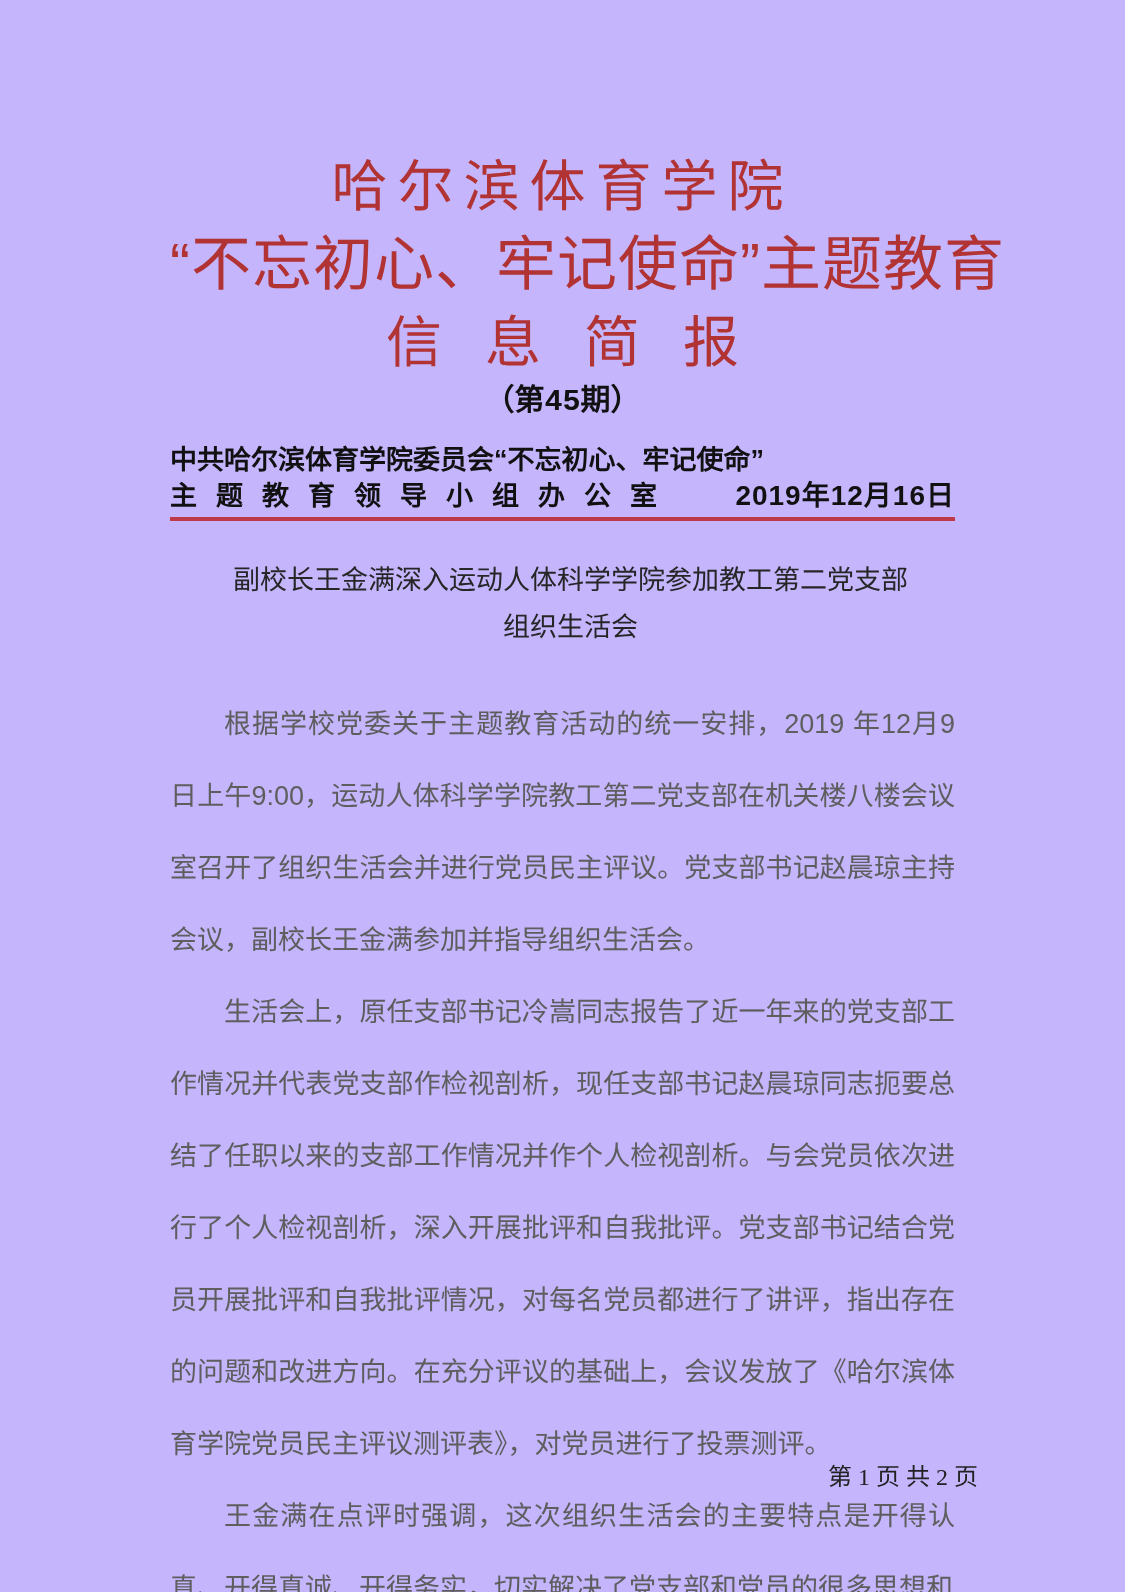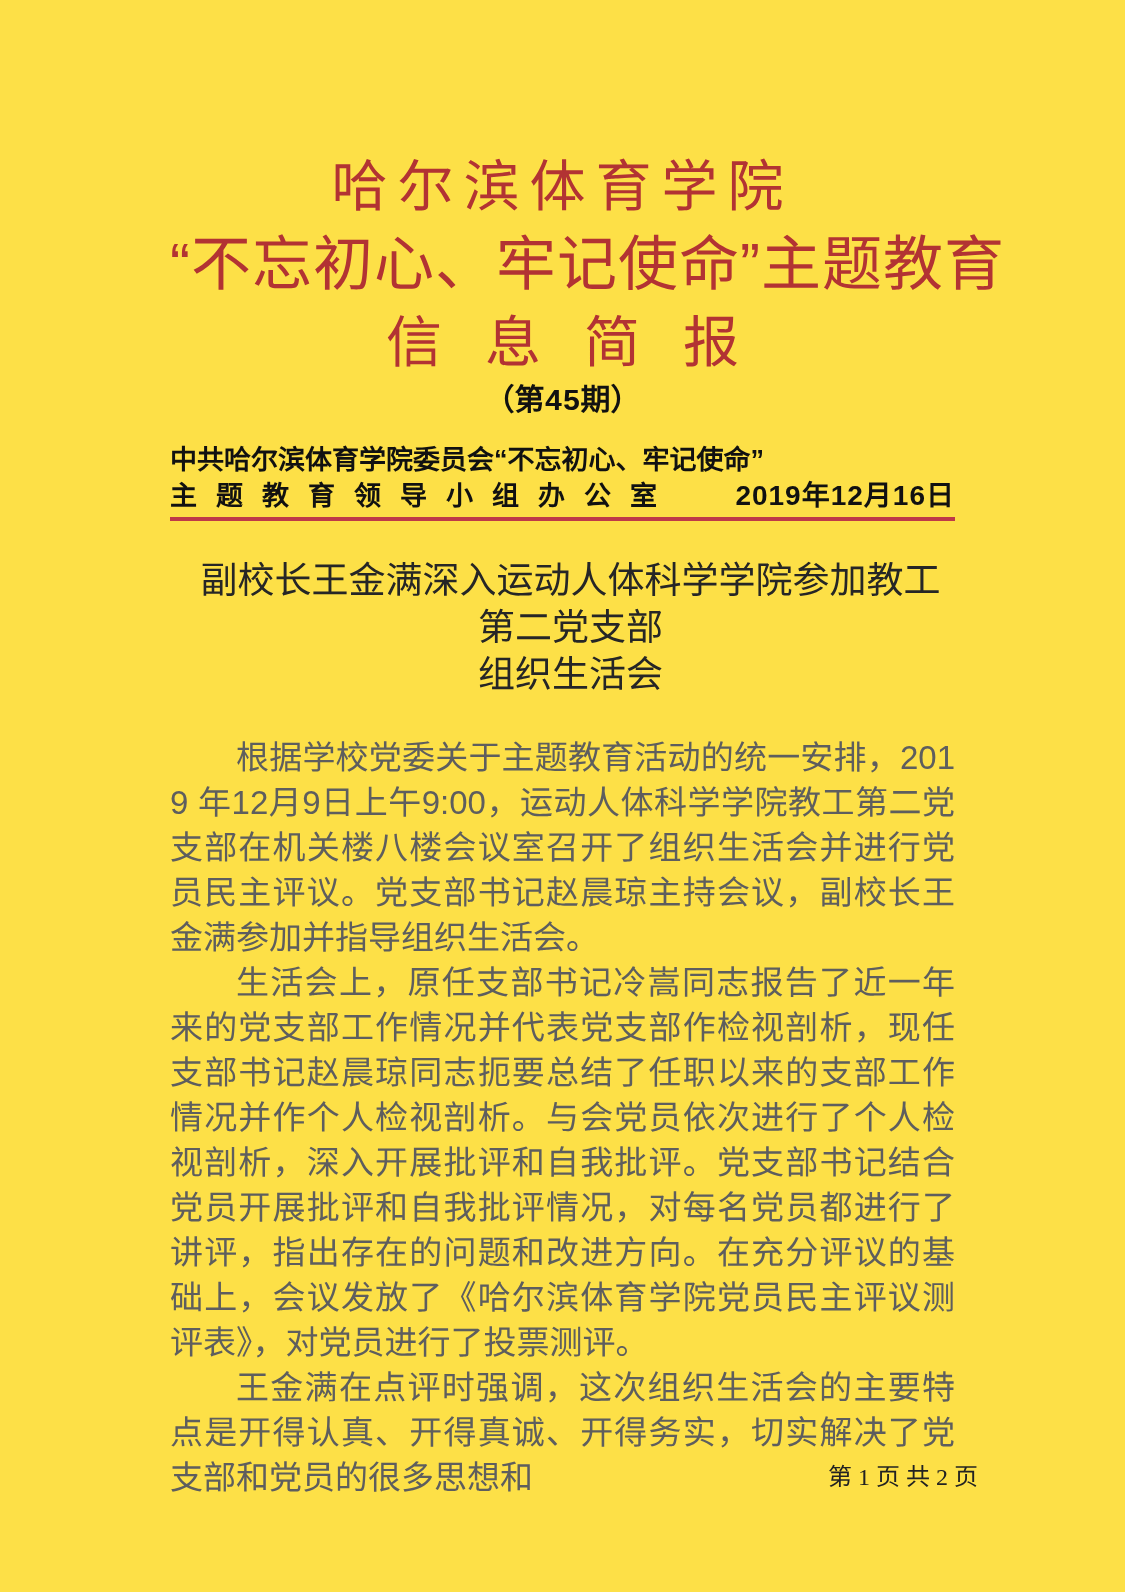--- a/index.html
+++ b/index.html
@@ -5,21 +5,21 @@
   html, body {
     margin: 0;
     padding: 0;
     background: #ffffff;
   }
   .page {
     position: relative;
     width: 1125px;
     height: 1592px;
     margin: 0 auto;
-    background: #fde047;
+    background: #c4b5fd;
     box-sizing: border-box;
     padding: 0 170px;
     overflow: hidden;
     font-family: "Liberation Sans", sans-serif;
   }
 
   
   .masthead {
     padding-top: 148px;
     text-align: center;
@@ -76,33 +76,33 @@
   }
   .red-rule {
     height: 4px;
     background: #BE3A48;
     margin-top: 3px;
   }
 
   
   .article-title {
     margin: 36px 0 0 16px;
-    font-size: 37px;
+    font-size: 27px;
     line-height: 47px;
     font-weight: 400;
     color: #262626;
     text-align: center;
   }
   .article-body {
     margin-top: 37px;
   }
   .article-body p {
     margin: 0;
-    font-size: 33px;
-    line-height: 45px;
+    font-size: 27px;
+    line-height: 72px;
     color: #5E5E5E;
     text-align: justify;
     text-indent: 2em;
     word-break: break-all;
   }
 
   
   .page-footer {
     position: absolute;
     right: 147px;

